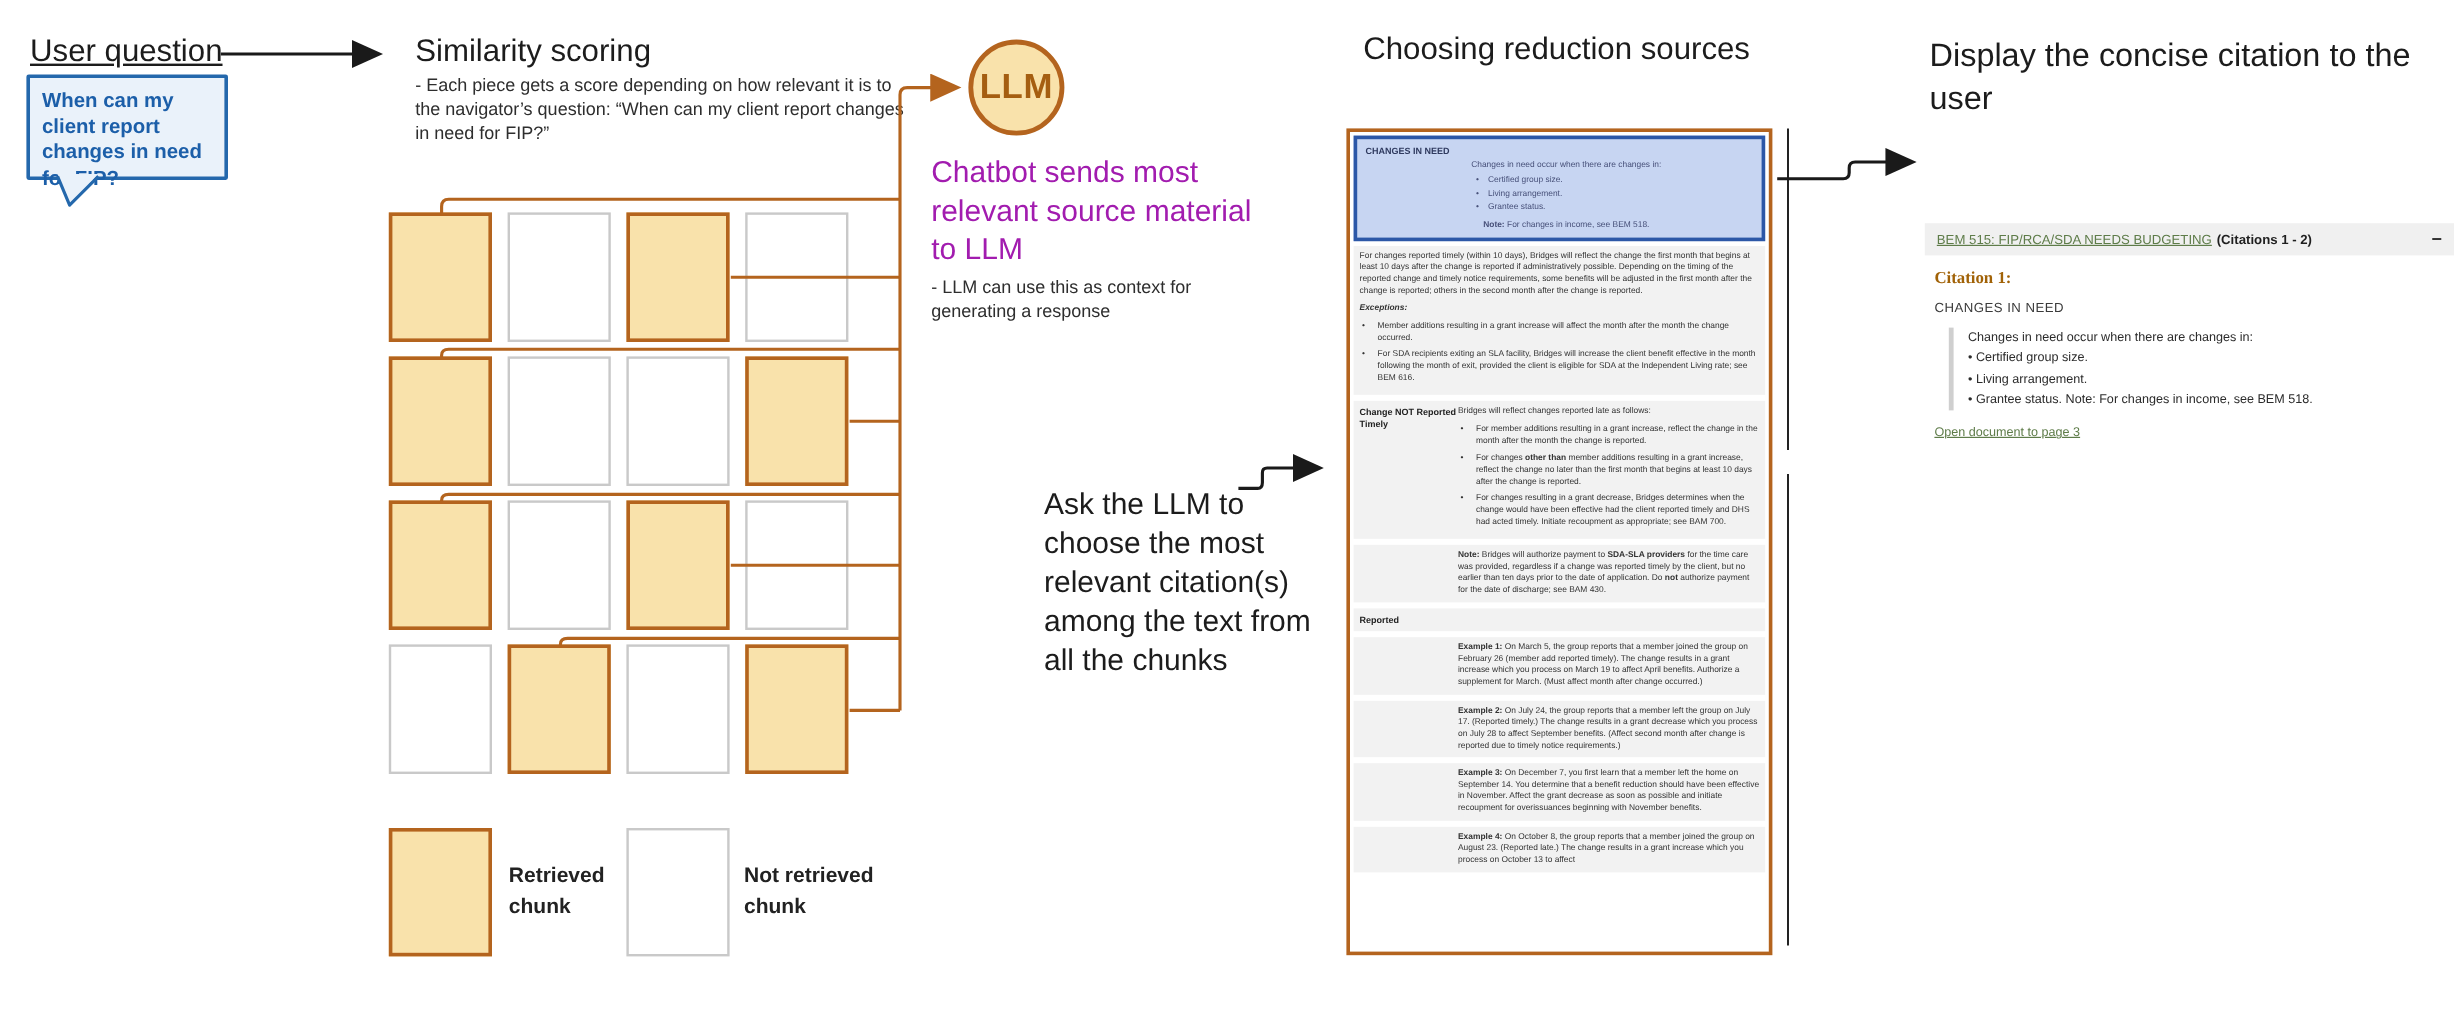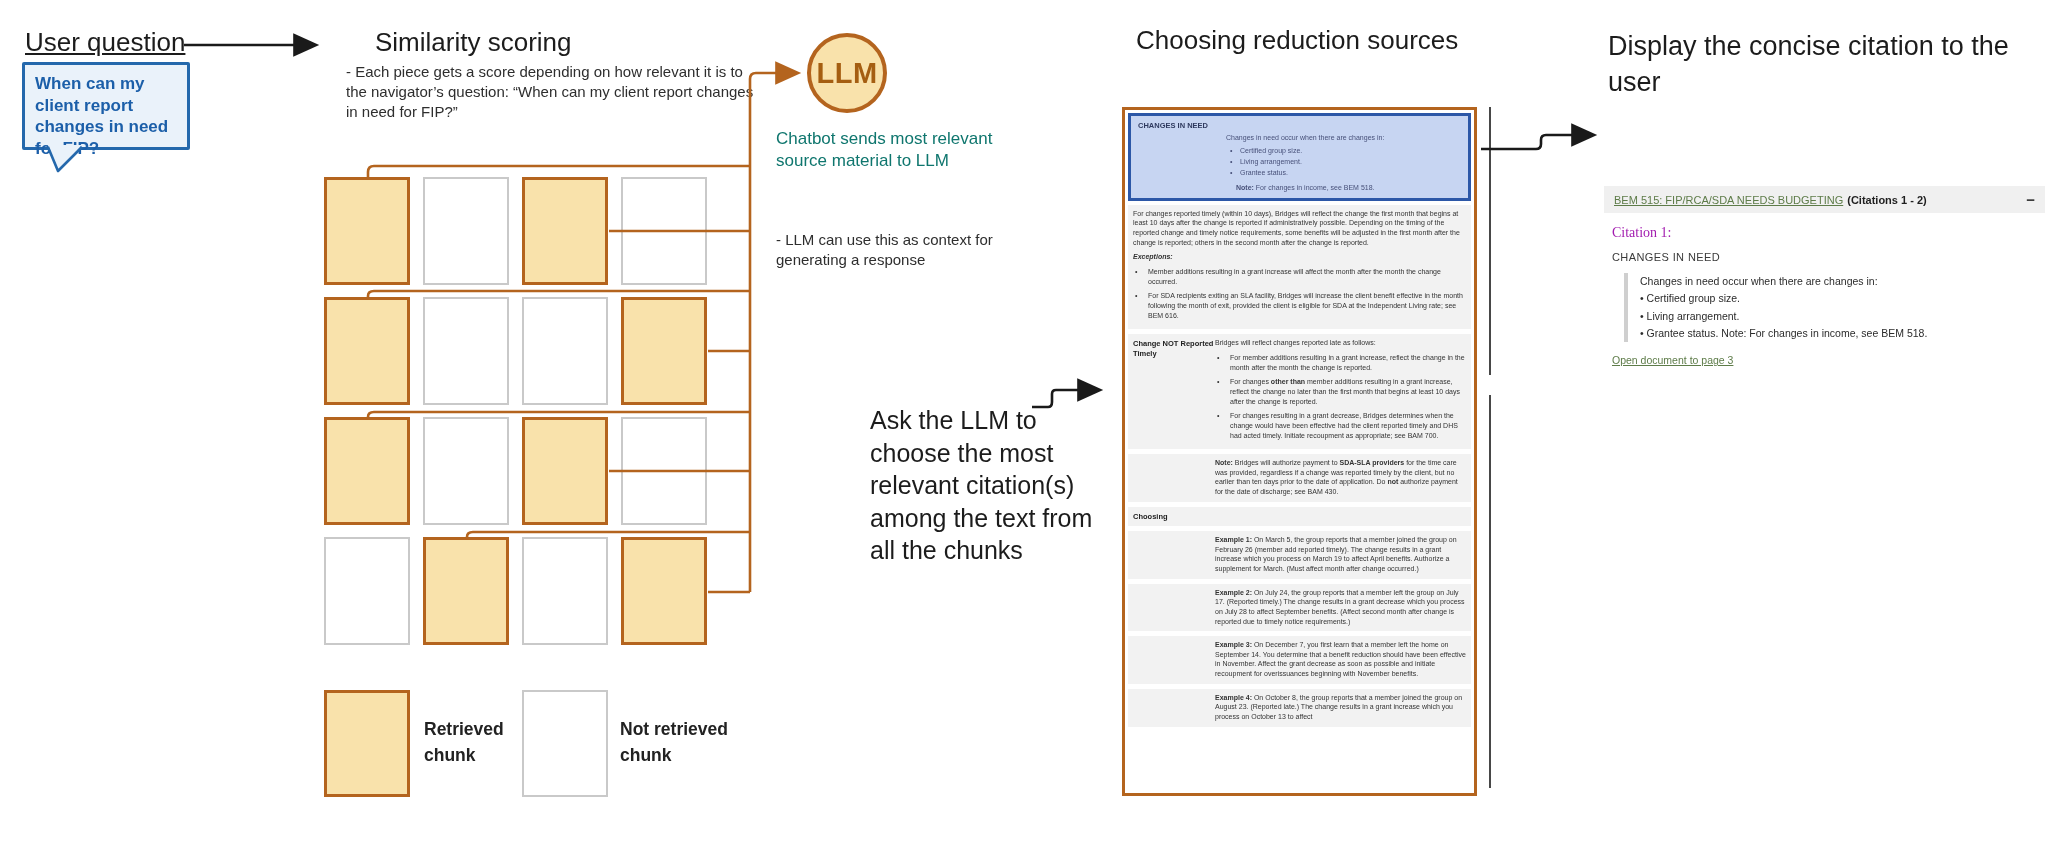--- a/index.html
+++ b/index.html
@@ -8,41 +8,41 @@
   .overlay{position:absolute;left:0;top:0;width:2048px;height:846px;pointer-events:none;z-index:6;}
   .mk-black{fill:#1a1a1a;}
   .mk-orange{fill:var(--accent-orange);}
   .line-black{stroke:#1a1a1a;stroke-width:2.6;fill:none;}
   .line-orange{stroke:var(--accent-orange);stroke-width:2.6;fill:none;}
   .bubble-tail-fill{fill:var(--bubble-fill);}
   .bubble-tail-stroke{stroke:var(--bubble-border);stroke-width:2.6;fill:none;stroke-linejoin:round;}
 
   .h1{position:absolute;font-size:26px;line-height:1.3;color:#1c1c1c;}
   .uq-title{left:25px;top:26px;text-decoration:underline;}
-  .sim-title{left:346px;top:26px;margin-left:29px;}
+  .sim-title{left:346px;top:26px;}
   .choosing-title{left:1136px;top:24px;}
   .display-title{left:1608px;top:28px;width:438px;font-size:27px;line-height:1.35;}
 
   .bubble{position:absolute;left:22px;top:62px;width:168px;height:88px;box-sizing:border-box;
           background:var(--bubble-fill);border:3px solid var(--bubble-border);border-radius:2px;
           padding:8px 10px;font-size:17px;font-weight:bold;line-height:1.27;color:var(--bubble-text);z-index:2;}
 
   .sim-bullets{position:absolute;left:346px;top:62px;width:418px;font-size:15px;line-height:1.34;color:#2e2e2e;}
 
   .grid{position:absolute;left:324px;top:177px;display:grid;z-index:2;
         grid-template-columns:repeat(4,86px);grid-auto-rows:108px;column-gap:13px;row-gap:12px;}
   .chunk{box-sizing:border-box;}
   .chunk.filled{background:var(--chunk-fill);border:3px solid var(--accent-orange);}
   .chunk.empty{background:#fff;border:2px solid #c9c9c9;}
 
   .llm{position:absolute;left:807px;top:33px;width:80px;height:80px;box-sizing:border-box;border-radius:50%;
        background:var(--chunk-fill);border:4px solid var(--accent-orange);display:flex;align-items:center;justify-content:center;
        font-size:29px;font-weight:bold;color:var(--llm-text);z-index:2;letter-spacing:0.5px;}
 
-  .chatbot-caption{position:absolute;left:776px;top:128px;width:268px;font-size:17px;line-height:1.28;color:#0f766e;}
+  .chatbot-caption{position:absolute;left:776px;top:128px;width:268px;font-size:25px;line-height:1.28;color:#a21caf;}
   .chatbot-note{position:absolute;left:776px;top:230px;width:260px;font-size:15px;line-height:1.34;color:#2e2e2e;}
 
   .ask{position:absolute;left:870px;top:404px;width:246px;font-size:25px;line-height:1.3;color:#1c1c1c;}
 
   
   .doc{position:absolute;left:1122px;top:107px;width:355px;height:689px;box-sizing:border-box;
        background:#fff;border:3px solid var(--accent-orange);padding:3px;overflow:hidden;z-index:2;}
   .doc-bluebox{box-sizing:border-box;background:var(--docblue-fill);border:3px solid var(--docblue-border);
        padding:5px 7px;min-height:86px;}
   .doc-blue-title{font-size:7.5px;font-weight:bold;color:#2f3a5f;}
@@ -62,21 +62,21 @@
   .blk-bullets li{display:flex;margin-bottom:5px;}
   .blk-bullets li .bm{width:13px;flex:0 0 13px;}
 
   
   .citation-panel{position:absolute;left:1604px;top:186px;width:441px;z-index:2;}
   .cp-header{display:flex;align-items:center;background:var(--header-gray);padding:6px 10px;font-size:11px;}
   .cp-link{color:var(--link-green);text-decoration:underline;cursor:pointer;}
   .cp-citations{font-weight:bold;color:#1f1f1f;margin-left:4px;}
   .cp-collapse{margin-left:auto;color:#333;font-size:15px;font-weight:bold;line-height:1;cursor:pointer;}
   .cp-body{padding:10px 10px 0 8px;background:#fff;}
-  .cp-citation-title{font-family:"Liberation Serif",serif;font-weight:normal;font-size:14px;color:#a21caf;margin:2px 0 10px 0;}
+  .cp-citation-title{font-family:"Liberation Serif",serif;font-weight:bold;font-size:14px;color:#a16207;margin:2px 0 10px 0;}
   .cp-citation-heading{font-size:11px;color:#3a3a3a;letter-spacing:0.4px;margin-bottom:10px;}
   .cp-quote{border-left:4px solid #cfcfcf;margin-left:12px;padding-left:12px;font-size:10.5px;line-height:1.65;color:#2b2b2b;}
   .cp-open{display:inline-block;margin-top:12px;font-size:10.5px;color:var(--link-green);text-decoration:underline;cursor:pointer;}
 
   
   .legend-chunk{position:absolute;width:86px;height:107px;box-sizing:border-box;}
   .legend-chunk.filled{left:324px;top:690px;background:var(--chunk-fill);border:3px solid var(--accent-orange);}
   .legend-chunk.empty{left:522px;top:690px;background:#fff;border:2px solid #c9c9c9;}
   .legend-label{position:absolute;top:716px;font-size:17.5px;font-weight:bold;line-height:1.5;color:#222;}
   .legend-label.retrieved{left:424px;width:105px;}
@@ -216,21 +216,21 @@
             </ul>
           </div>
         </div>
         <div class="band">
           <div class="band-label"></div>
           <div class="band-content">
             <div class="blk-p"><b>Note:</b>  Bridges will authorize payment to <b>SDA-SLA providers</b> for the time care was provided, regardless if a change was reported timely by the client, but no earlier than ten days prior to the date of application. Do <b>not</b> authorize payment for the date of discharge; see BAM 430.</div>
           </div>
         </div>
         <div class="band">
-          <div class="band-label">Choosing</div>
+          <div class="band-label">Reported</div>
           <div class="band-content"></div>
         </div>
         <div class="band">
           <div class="band-label"></div>
           <div class="band-content">
             <div class="blk-p"><b>Example 1:</b> On March 5, the group reports that a member joined the group on February 26 (member add reported timely). The change results in a grant increase which you process on March 19 to affect April benefits. Authorize a supplement for March. (Must affect month after change occurred.)</div>
           </div>
         </div>
         <div class="band">
           <div class="band-label"></div>

